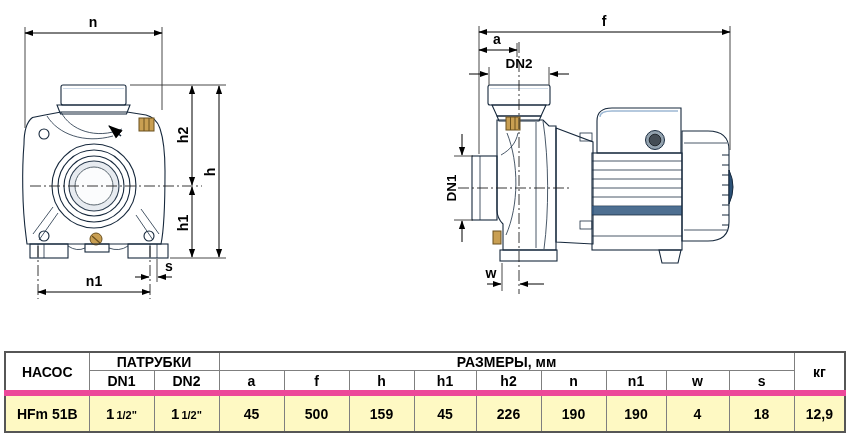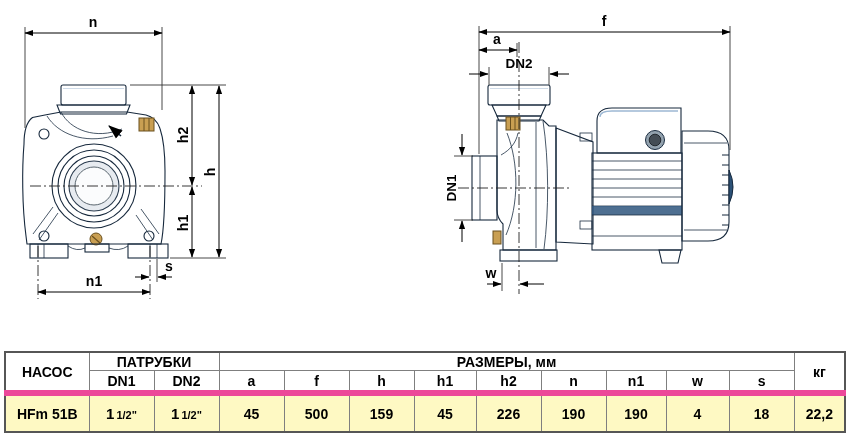--- a/index.html
+++ b/index.html
@@ -333,18 +333,18 @@
       <td><span class="whole">1</span><span class="frac">1/2"</span></td>
       <td>45</td>
       <td>500</td>
       <td>159</td>
       <td>45</td>
       <td>226</td>
       <td>190</td>
       <td>190</td>
       <td>4</td>
       <td>18</td>
-      <td>22,2</td>
+      <td>12,9</td>
     </tr>
   </tbody>
 </table>
 
 </div>
 
 </body></html>

